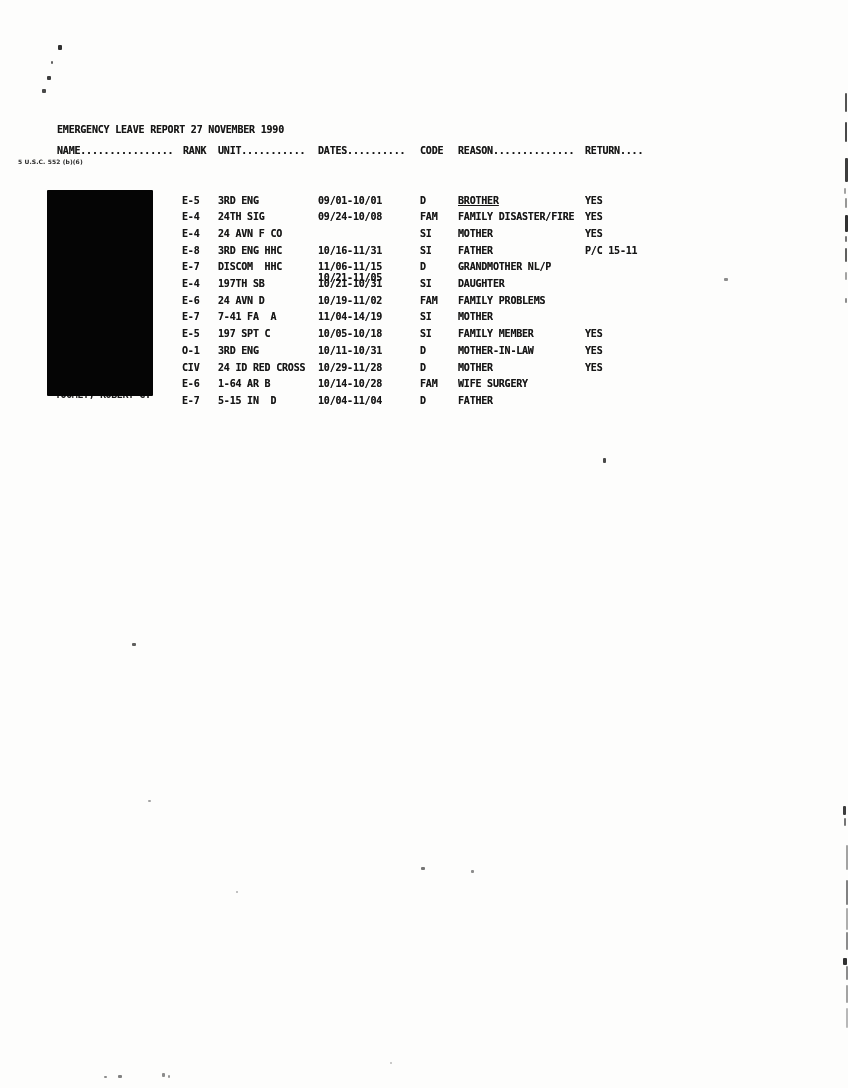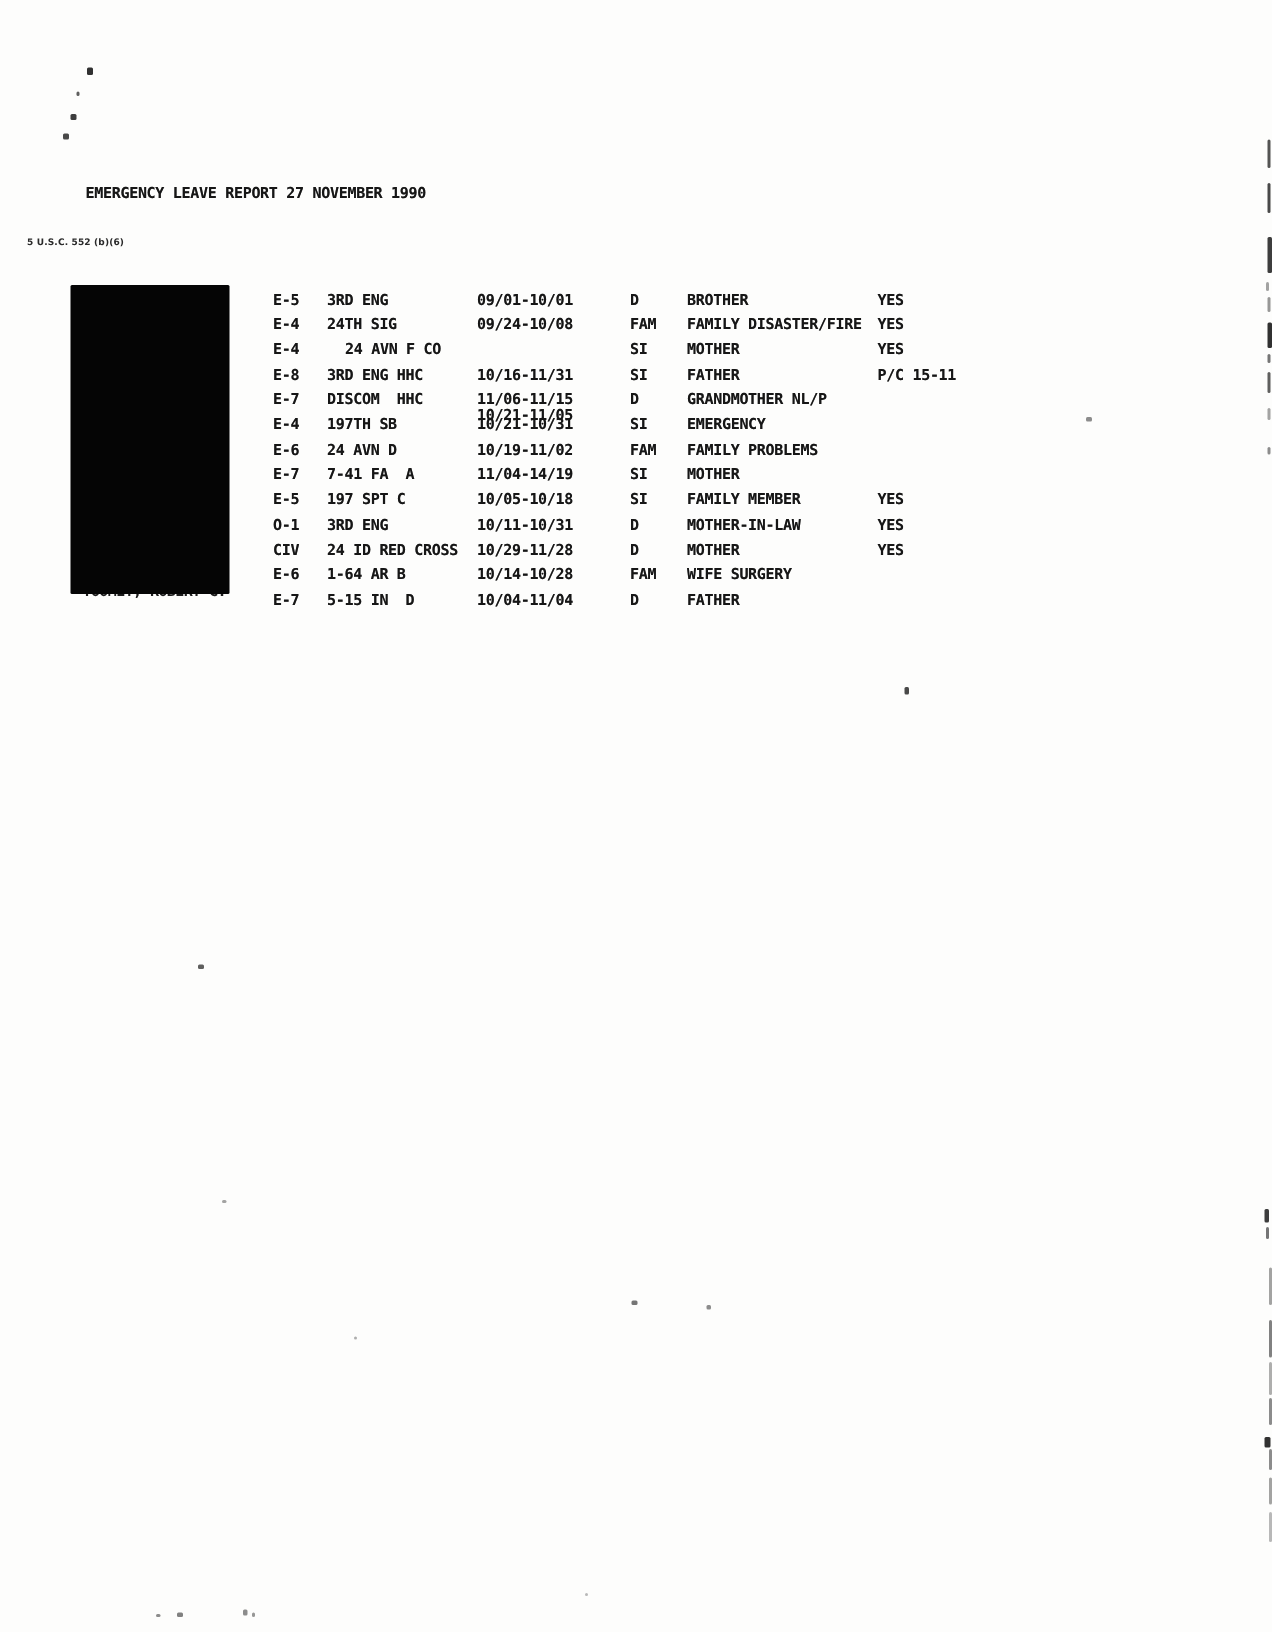--- a/index.html
+++ b/index.html
@@ -48,43 +48,52 @@
   }
   .artifact{position:absolute;background:#1b1b1b;border-radius:1px;}
 </style>
 </head>
 <body>
 
 <div class="page">
 
   <div class="doc-title doc-text">EMERGENCY LEAVE REPORT 27 NOVEMBER 1990</div>
 
+  <div class="col-headers">
+    <span class="ch doc-text" style="left:57px">NAME................</span>
+    <span class="ch doc-text" style="left:183px">RANK</span>
+    <span class="ch doc-text" style="left:218px">UNIT...........</span>
+    <span class="ch doc-text" style="left:318px">DATES..........</span>
+    <span class="ch doc-text" style="left:420px">CODE</span>
+    <span class="ch doc-text" style="left:458px">REASON..............</span>
+    <span class="ch doc-text" style="left:585px">RETURN....</span>
+  </div>
 
   <div class="footnote">5 U.S.C. 552 (b)(6)</div>
 
   <div class="leave-table" id="rows-container">
       <div class="t-row" style="top: 194.5px;">
         <span class="cell doc-text" style="left: 182px;">E-5</span>
         <span class="cell doc-text" style="left: 218px;">3RD ENG</span>
         <span class="cell doc-text" style="left: 318px;">09/01-10/01</span>
         <span class="cell doc-text" style="left: 420px;">D</span>
-        <span class="cell doc-text" style="left: 458px;">BROTHER</span>
+        <span class="cell doc-text" style="left: 458px; text-decoration: underline;">BROTHER</span>
         <span class="cell doc-text" style="left: 585px;">YES</span>
       </div>
       <div class="t-row" style="top: 211.2px;">
         <span class="cell doc-text" style="left: 182px;">E-4</span>
         <span class="cell doc-text" style="left: 218px;">24TH SIG</span>
         <span class="cell doc-text" style="left: 318px;">09/24-10/08</span>
         <span class="cell doc-text" style="left: 420px;">FAM</span>
         <span class="cell doc-text" style="left: 458px;">FAMILY DISASTER/FIRE</span>
         <span class="cell doc-text" style="left: 585px;">YES</span>
       </div>
       <div class="t-row" style="top: 227.9px;">
         <span class="cell doc-text" style="left: 182px;">E-4</span>
-        <span class="cell doc-text" style="left: 218px; margin-left: 12px;">24 AVN F CO</span>
+        <span class="cell doc-text" style="left: 218px;">24 AVN F CO</span>
         <span class="cell doc-text" style="left: 318px; margin-top: 44px;">10/21-11/05</span>
         <span class="cell doc-text" style="left: 420px;">SI</span>
         <span class="cell doc-text" style="left: 458px;">MOTHER</span>
         <span class="cell doc-text" style="left: 585px;">YES</span>
       </div>
       <div class="t-row" style="top: 244.6px;">
         <span class="cell doc-text" style="left: 182px;">E-8</span>
         <span class="cell doc-text" style="left: 218px;">3RD ENG HHC</span>
         <span class="cell doc-text" style="left: 318px;">10/16-11/31</span>
         <span class="cell doc-text" style="left: 420px;">SI</span>
@@ -97,21 +106,21 @@
         <span class="cell doc-text" style="left: 318px;">11/06-11/15</span>
         <span class="cell doc-text" style="left: 420px;">D</span>
         <span class="cell doc-text" style="left: 458px;">GRANDMOTHER NL/P</span>
         <span class="cell doc-text" style="left: 585px;"></span>
       </div>
       <div class="t-row" style="top: 278px;">
         <span class="cell doc-text" style="left: 182px;">E-4</span>
         <span class="cell doc-text" style="left: 218px;">197TH SB</span>
         <span class="cell doc-text" style="left: 318px;">10/21-10/31</span>
         <span class="cell doc-text" style="left: 420px;">SI</span>
-        <span class="cell doc-text" style="left: 458px;">EMERGENCY</span>
+        <span class="cell doc-text" style="left: 458px;">DAUGHTER</span>
         <span class="cell doc-text" style="left: 585px;"></span>
       </div>
       <div class="t-row" style="top: 294.7px;">
         <span class="cell doc-text" style="left: 182px;">E-6</span>
         <span class="cell doc-text" style="left: 218px;">24 AVN D</span>
         <span class="cell doc-text" style="left: 318px;">10/19-11/02</span>
         <span class="cell doc-text" style="left: 420px;">FAM</span>
         <span class="cell doc-text" style="left: 458px;">FAMILY PROBLEMS</span>
         <span class="cell doc-text" style="left: 585px;"></span>
       </div>

